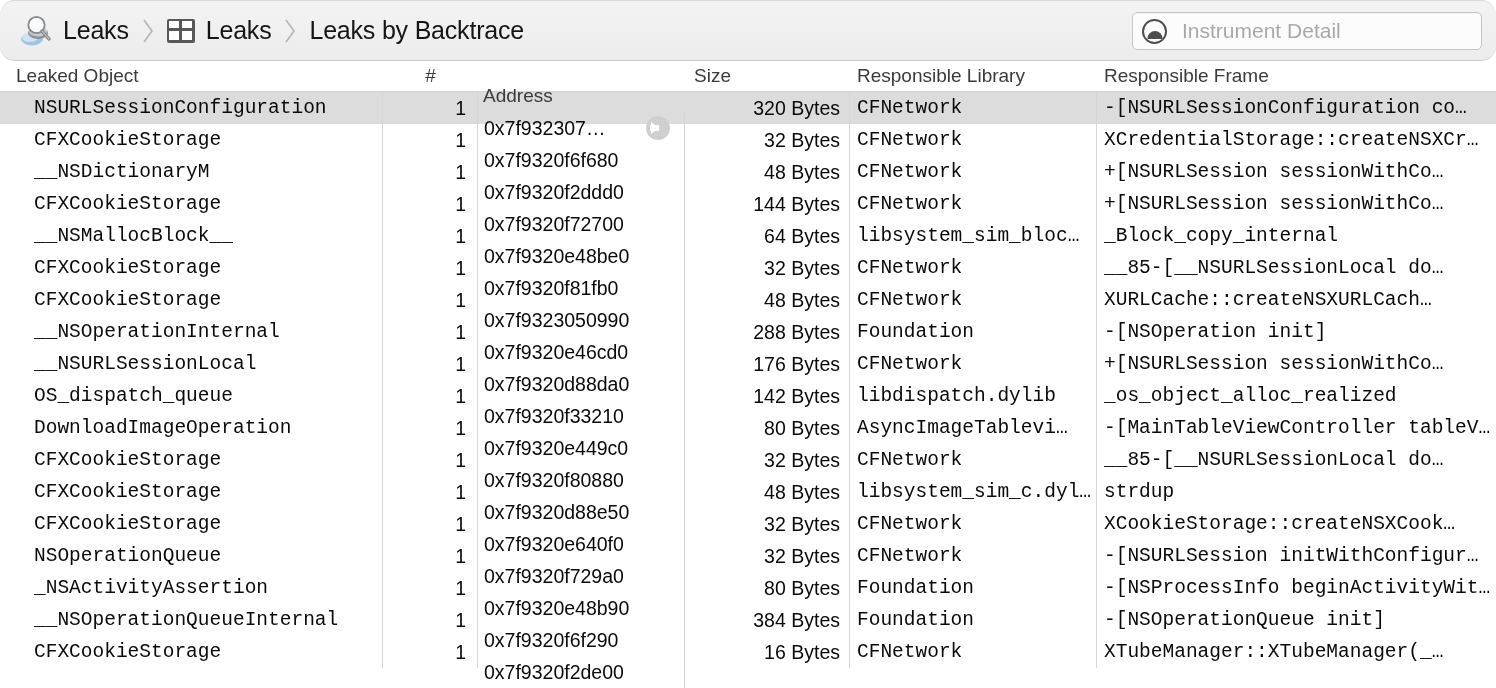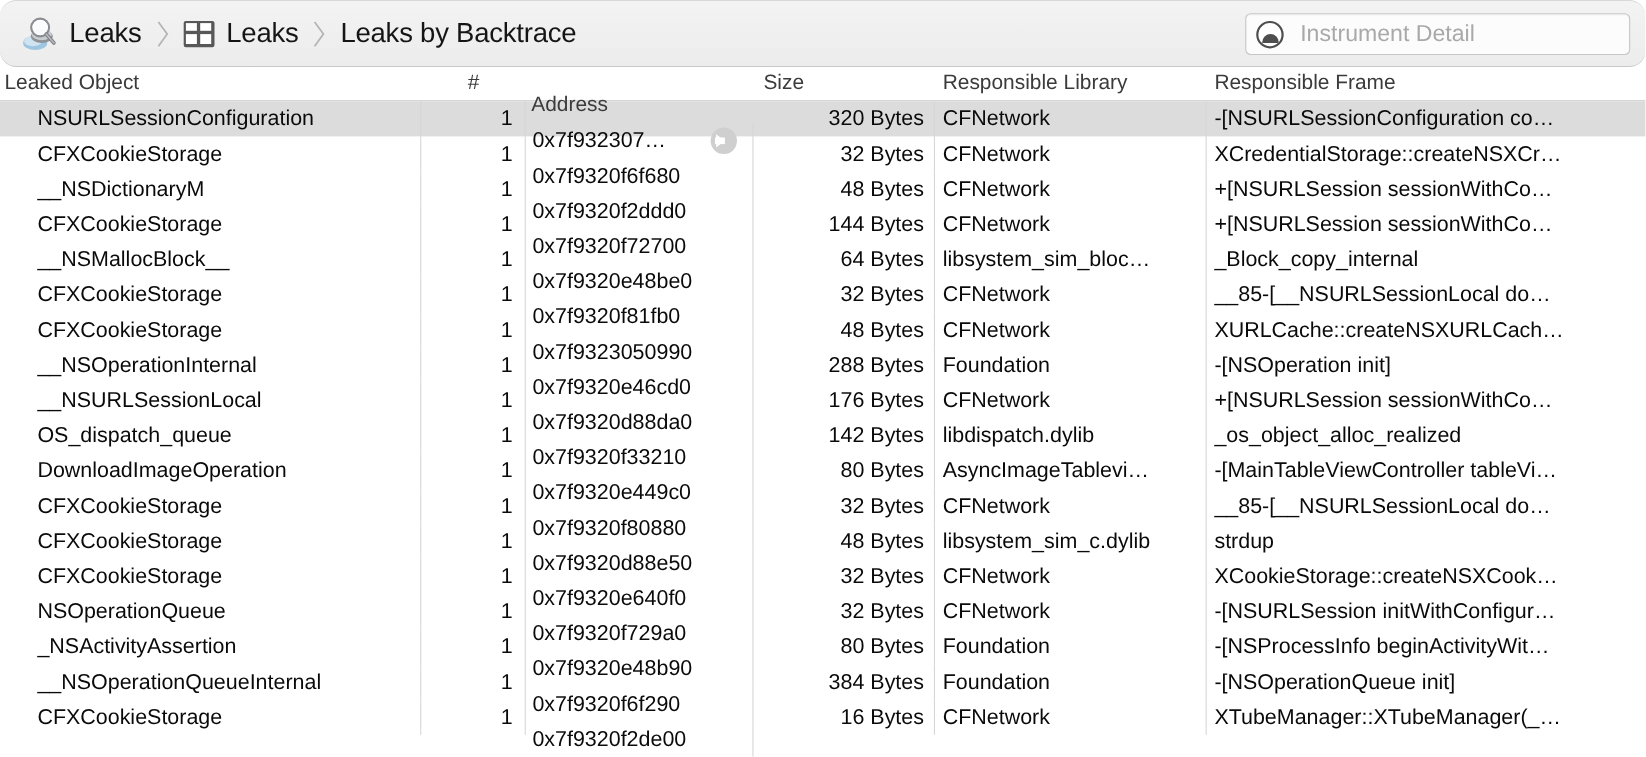--- a/index.html
+++ b/index.html
@@ -175,21 +175,21 @@
 
   
   .c-object  { width: 383px; padding-left: 34px; }
   .c-count   { width: 95px;  text-align: right; padding-right: 11px; }
   .c-address { width: 207px; padding-left: 6px; position: relative; margin-top: 40px; }
   .c-size    { width: 165px; text-align: right; padding-right: 9px; }
   .c-library { width: 247px; padding-left: 7px; }
   .c-frame   { width: 399px; padding-left: 7px; }
 
   
-  .thead .c-object  { padding-left: 4px; }
+  .thead .c-object  { padding-left: 16px; }
   .thead .c-count   { text-align: center; padding-right: 0; }
   .thead .c-address { padding-left: 5px; }
   .thead .c-size    { text-align: left; padding-left: 9px; padding-right: 0; }
   .thead .c-library { padding-left: 7px; }
   .thead .c-frame   { padding-left: 7px; }
 
   
   .disclosure {
     position: absolute;
     right: 14px;
@@ -217,20 +217,21 @@
     left: 4px;
     top: 9px;
     width: 9px;
     height: 6px;
     background: #ffffff;
   }
 
   .ellipsis-truncate {
     text-overflow: ellipsis;
     overflow: hidden;
+    font-family: Liberation Mono, monospace;
   }
 </style>
 </head>
 <body>
 
 <div class="jumpbar">
 
   <div class="crumb">
     <span class="leaks-icon">
       <svg width="36" height="34" viewBox="0 0 36 34">

